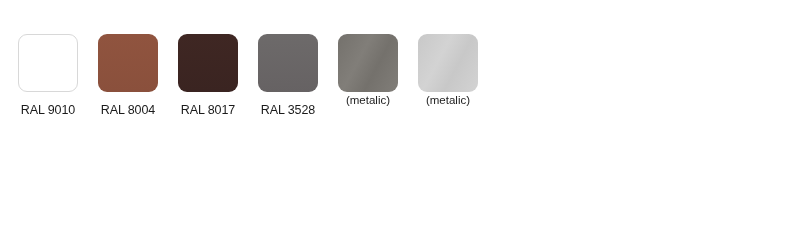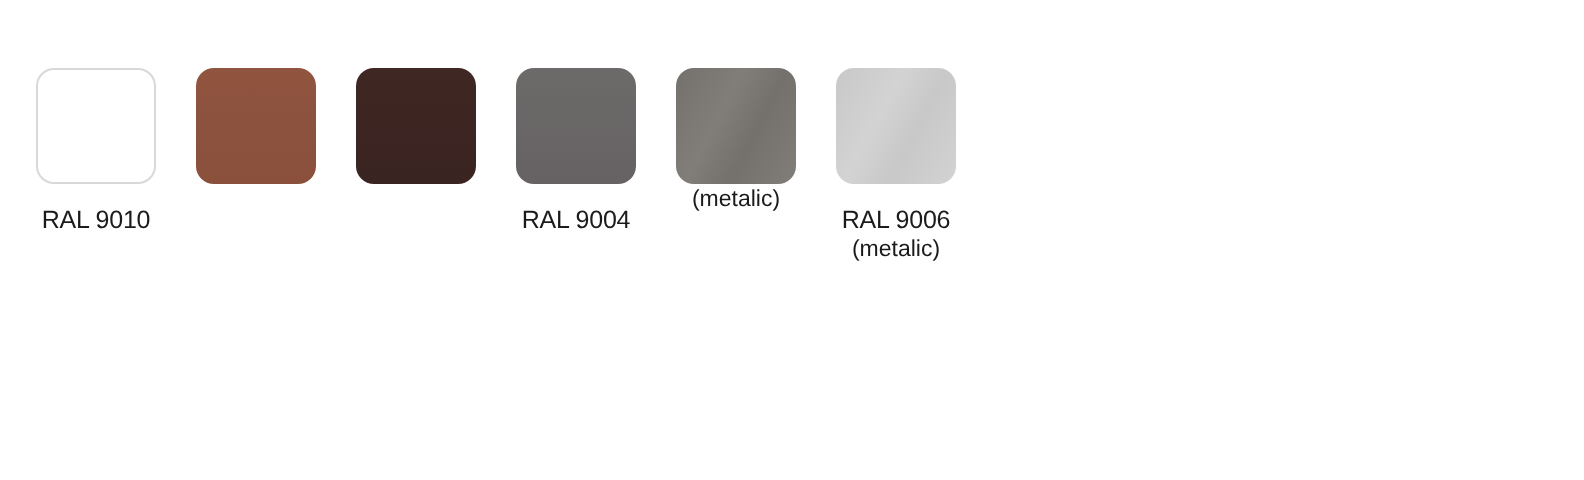--- a/index.html
+++ b/index.html
@@ -77,45 +77,46 @@
 
     <div class="swatch-cell">
       <div class="chip bordered" style="background: linear-gradient(rgb(255, 255, 255) 0%, rgb(255, 255, 255) 100%);"></div>
       <div class="chip-label">RAL 9010</div>
 
     </div>
 
 
     <div class="swatch-cell">
       <div class="chip" style="background: linear-gradient(rgb(144, 84, 63) 0%, rgb(138, 80, 60) 100%);"></div>
+      <div class="chip-label">RAL 8004</div>
 
     </div>
 
     <div class="swatch-cell">
       <div class="chip" style="background: linear-gradient(rgb(63, 39, 35) 0%, rgb(58, 36, 33) 100%);"></div>
+      <div class="chip-label">RAL 8017</div>
 
     </div>
 
 
 
     <div class="swatch-cell">
       <div class="chip" style="background: linear-gradient(rgb(109, 106, 106) 0%, rgb(102, 98, 99) 100%);"></div>
-      <div class="chip-label">RAL 9004</div>
+      <div class="chip-label">RAL 3528</div>
 
     </div>
 
     <div class="swatch-cell">
       <div class="chip" style="background: linear-gradient(118deg, rgb(116, 113, 108) 0%, rgb(129, 126, 121) 38%, rgb(116, 113, 108) 62%, rgb(129, 126, 121) 100%);"></div>
       <div class="chip-sublabel" style="display: block;">
         <span class="paren">(</span><span class="word">metalic</span><span class="paren">)</span>
       </div>
     </div>
 
     <div class="swatch-cell">
       <div class="chip" style="background: linear-gradient(118deg, rgb(200, 200, 200) 0%, rgb(211, 211, 211) 38%, rgb(200, 200, 200) 62%, rgb(211, 211, 211) 100%);"></div>
-      <div class="chip-label">RAL 9006</div>
       <div class="chip-sublabel" style="display: block;">
         <span class="paren">(</span><span class="word">metalic</span><span class="paren">)</span>
       </div>
     </div>
 
   </div>
 </div>
 
 </body></html>

